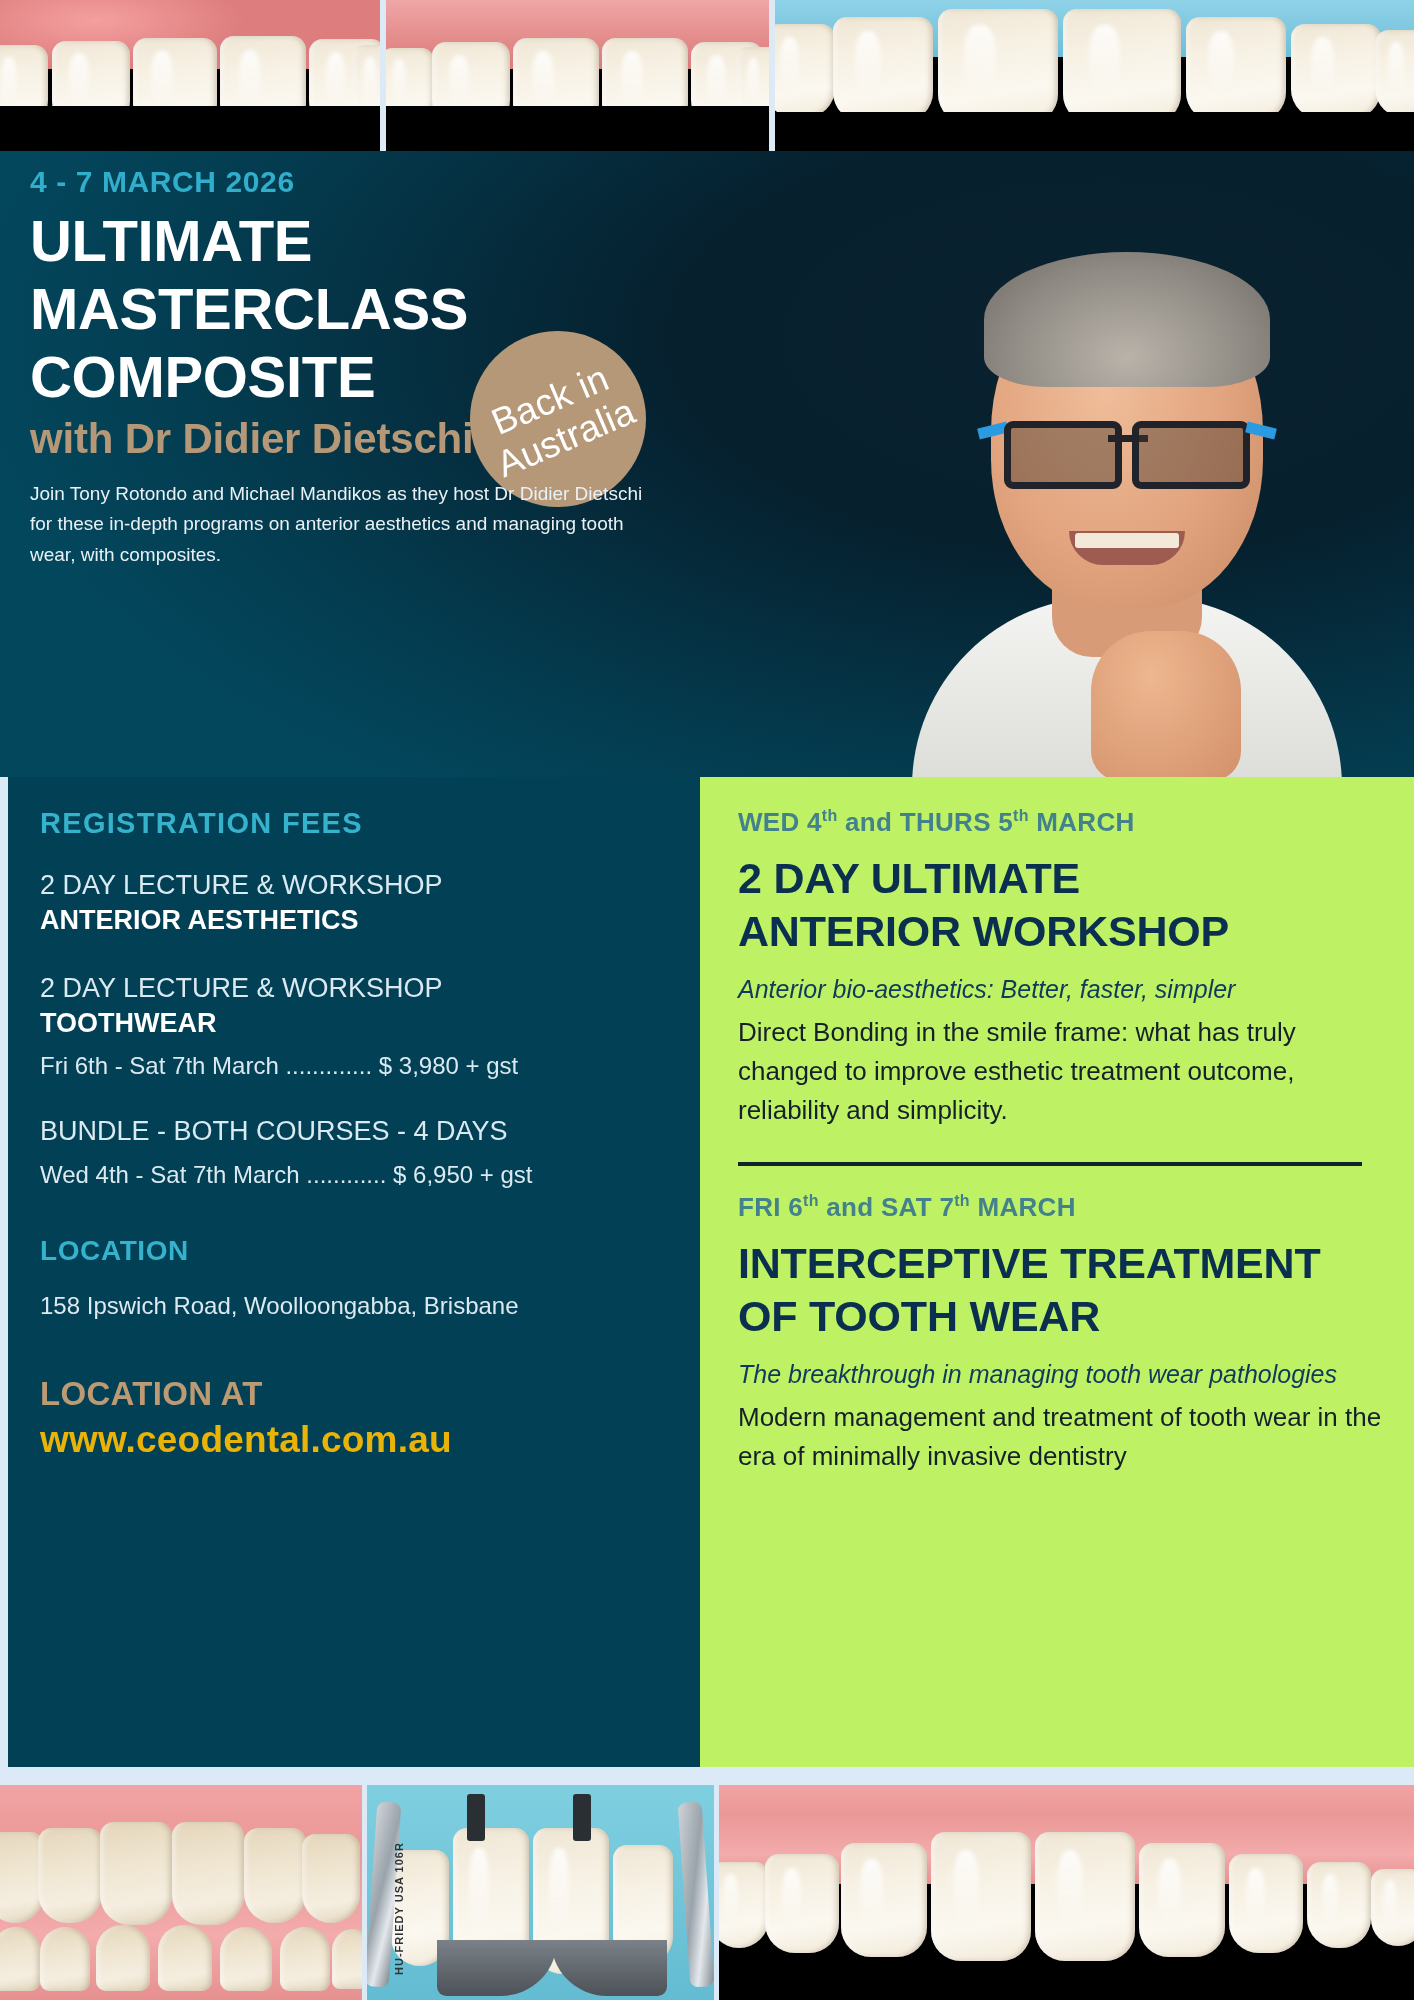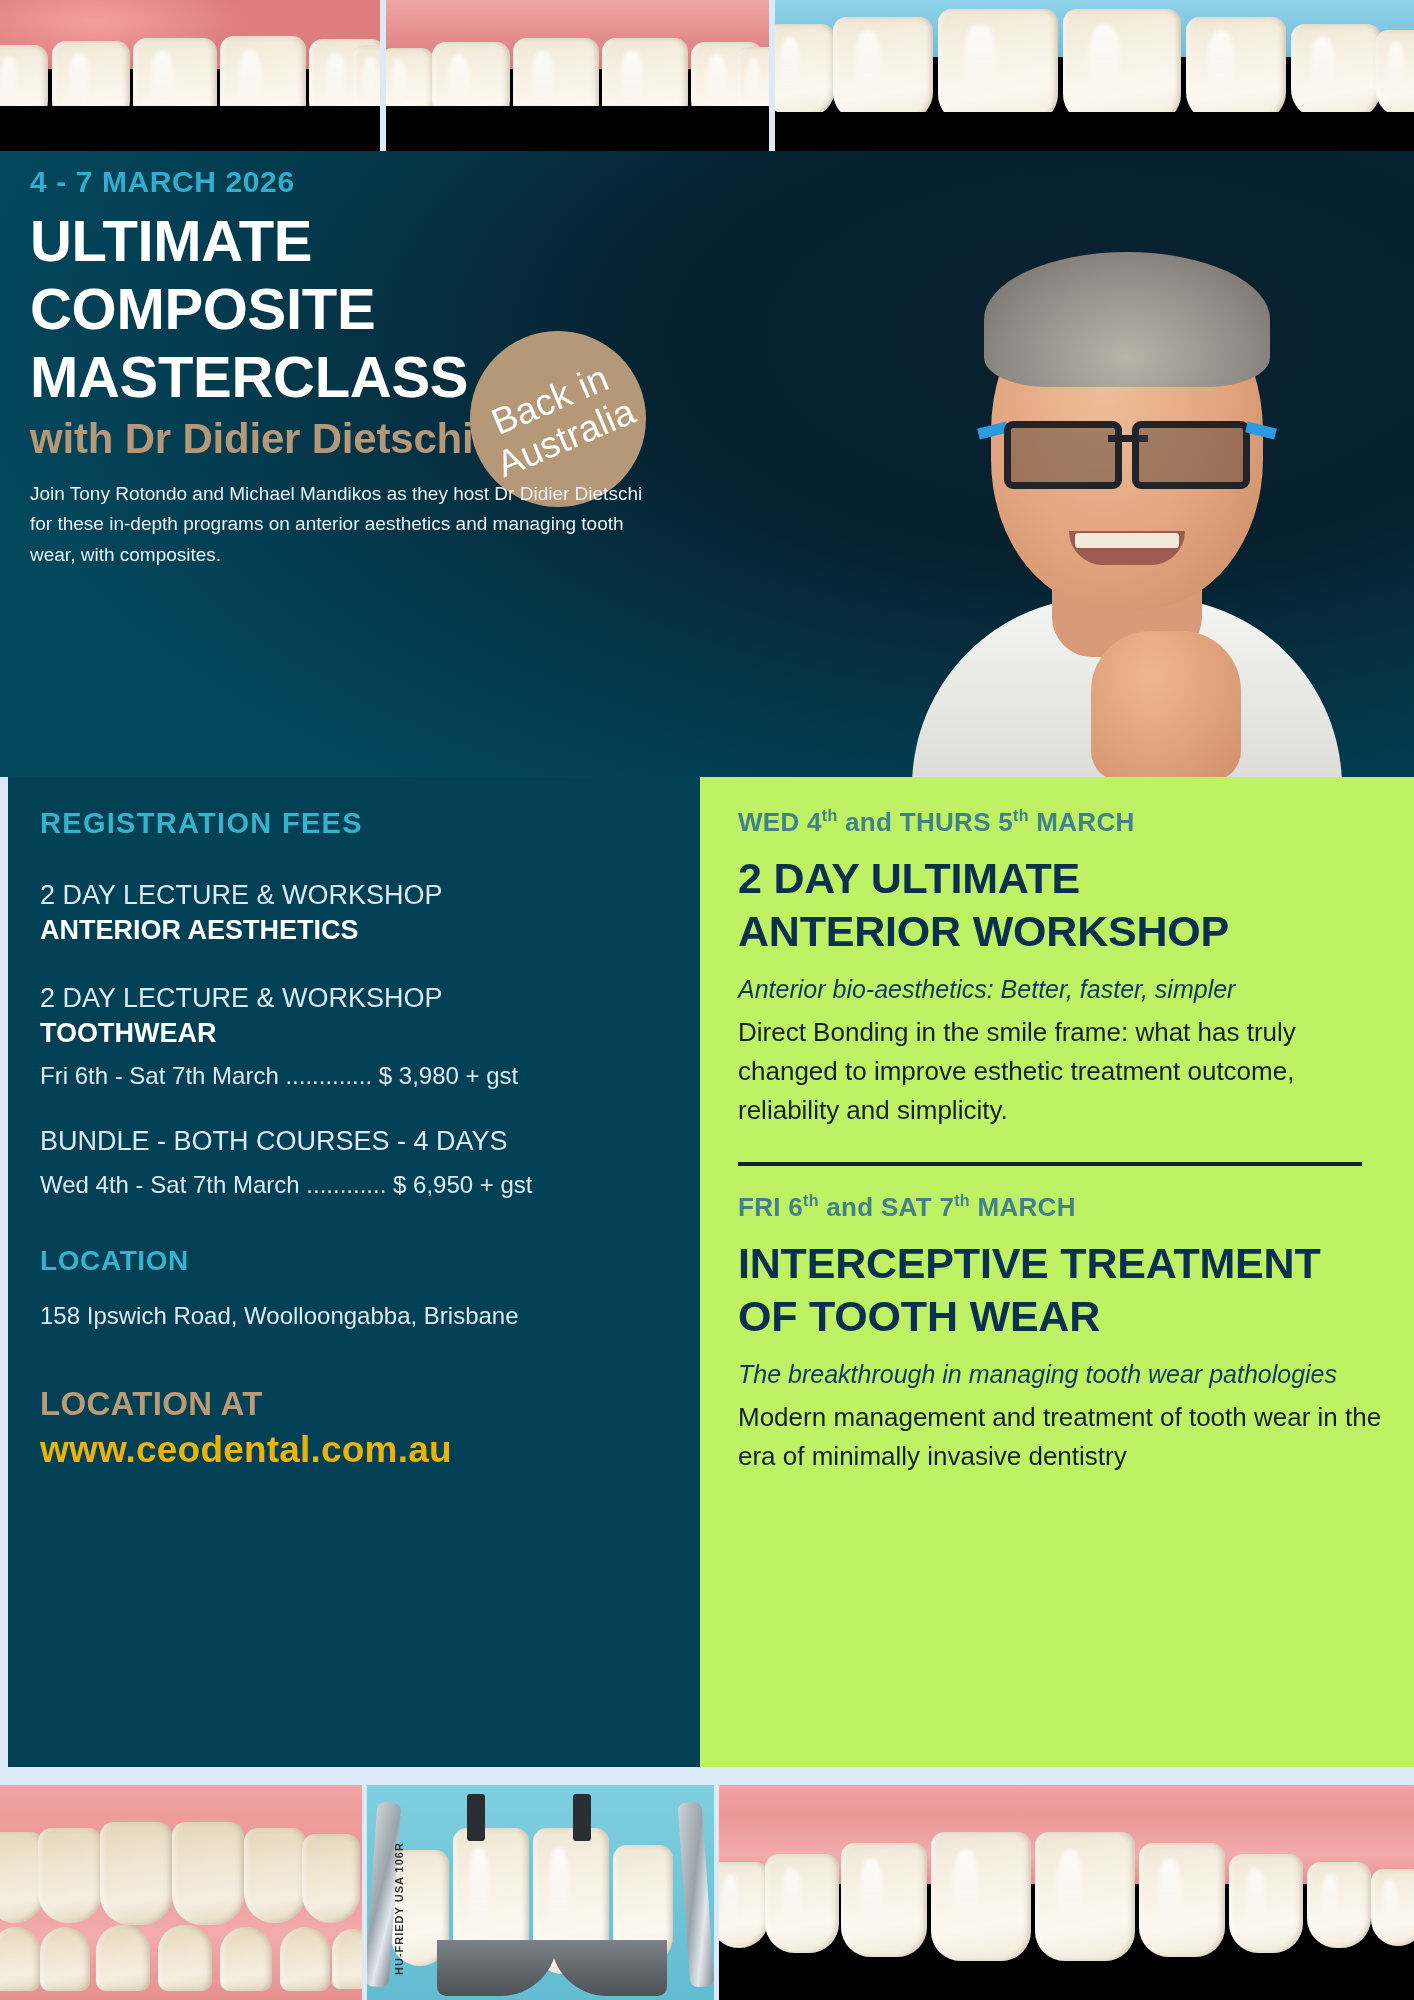--- a/index.html
+++ b/index.html
@@ -147,21 +147,21 @@
     background:#014055;
     padding:0;
   }
   .right-col{
     position:absolute; left:700px; top:0; width:714px; height:990px;
     background:#bef264;
   }
 
   .lc-inner{padding:30px 34px 0 32px;}
   .lc-h{
-    color:#35b2cc; font-size:29px; font-weight:bold; letter-spacing:1.3px; margin-bottom:38px;
+    color:#35b2cc; font-size:29px; font-weight:bold; letter-spacing:1.3px; margin-bottom:28px;
   }
   .fee-block{margin-bottom:34px;}
   .fee-line1{color:#dbe9f0; font-size:27px; line-height:1.28;}
   .fee-line2{color:#ffffff; font-size:27px; font-weight:bold; line-height:1.28;}
   .fee-price{color:#dbe9f0; font-size:24px; margin-top:12px;}
   .lc-h2{
     color:#35b2cc; font-size:28px; font-weight:bold; letter-spacing:.6px;
     margin-top:46px; margin-bottom:22px;
   }
   .loc-line{color:#dde9ef; font-size:24px; line-height:1.42;}
@@ -284,22 +284,22 @@
       <div class="badge-text">
         <span>Back in</span><br>
         <span>Australia</span>
       </div>
     </div>
 
     <div class="hdr-inner">
       <div class="hdr-date">4 - 7 MARCH 2026</div>
       <div class="hdr-title">
         <div>ULTIMATE</div>
+        <div>MASTERCLASS</div>
         <div>COMPOSITE</div>
-        <div>MASTERCLASS</div>
       </div>
       <div class="hdr-sub">with Dr Didier Dietschi</div>
       <div class="hdr-desc">Join Tony Rotondo and Michael Mandikos as they host Dr Didier Dietschi for these in-depth programs on anterior aesthetics and managing tooth wear, with composites.</div>
     </div>
   </div>
 
   <div class="body-row">
 
     <div class="left-col">
       <div class="lc-inner">

